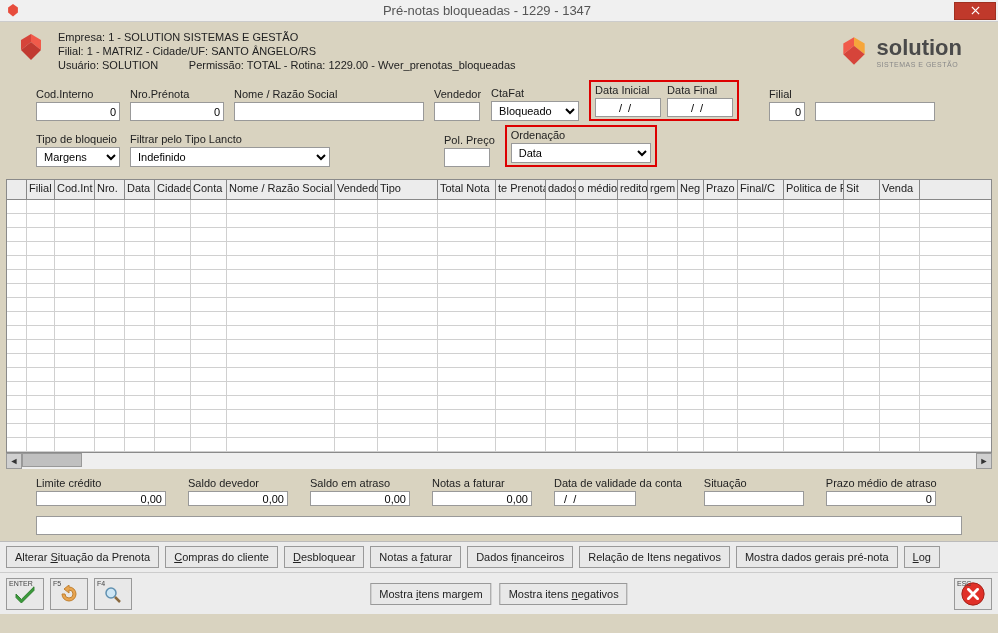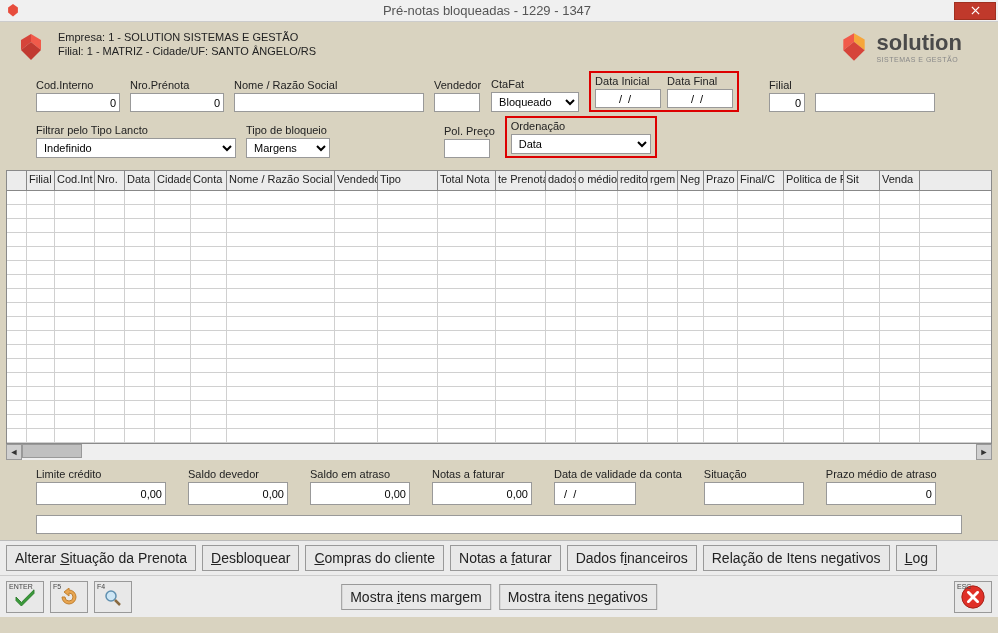--- a/index.html
+++ b/index.html
@@ -43,27 +43,27 @@
   .grid-body { height: 252px; overflow: hidden; }
   .grid-body .gr { height: 14px; display:flex; border-bottom: 1px solid #d0d0d0; }
   .grid-body .gr .gc { border-right: 1px solid #d0d0d0; flex-shrink:0; height:14px; }
   .grid-scroll { height: 16px; background: #e8e8e8; margin: 0 6px; display:flex; align-items:center; position: relative; }
   .grid-scroll .arrow { width: 16px; height: 16px; background:#d0d0d0; border:1px solid #999; display:flex; align-items:center; justify-content:center; font-size: 9px; color:#333; cursor:pointer; }
   .grid-scroll .track { flex:1; height:16px; background:#efefef; position:relative; }
   .grid-scroll .thumb { position:absolute; left:0; top:0; width: 60px; height: 14px; background:#c0c0c0; border:1px solid #999; }
 
   
   .summary { padding: 8px 36px 6px 36px; display:flex; gap: 22px; align-items: flex-start; }
-  .summary .field input { height:23px; }
+  .summary .field input { height:15px; }
   .long-field { padding: 4px 36px 6px 36px; }
   .long-field input { width: 100%; }
 
   
   .btn-bar { padding: 4px 6px; display:flex; gap:6px; background:#ececec; border-top: 1px solid #bbb; }
-  .btn { background: #e8e8e8; border: 1px solid #999; padding: 4px 8px; font-size: 14px; cursor:pointer; color:#222; font-family: inherit; }
+  .btn { background: #e8e8e8; border: 1px solid #999; padding: 4px 8px; font-size: 11px; cursor:pointer; color:#222; font-family: inherit; }
   .btn-bar.secondary { border-top: 1px solid #ccc; align-items: center; position: relative; height: 42px; }
   .icon-btn { background:#e8e8e8; border:1px solid #999; height: 32px; padding: 2px 4px; font-size: 8px; display:flex; flex-direction:column; align-items:center; justify-content:center; gap:0; cursor:pointer; position:relative; min-width:38px; }
   .icon-btn .kb { position:absolute; top:1px; left:2px; font-size:7px; color:#444; }
   .secondary .center-btns { position:absolute; left:50%; transform:translateX(-50%); display:flex; gap:8px; }
   .secondary .right-btn { margin-left:auto; }
   .close-round { width:28px; height:28px; display:flex; align-items:center; justify-content:center; }
   .checkmark { width: 22px; height:18px; }
   u { text-decoration: underline; }
 </style>
 </head>
@@ -85,20 +85,23 @@
 
   <div class="header-info">
     <svg class="logo-small" viewBox="0 0 30 30">
       <path fill="#f15a4a" d="M15 2 L25 8 L25 18 L15 10 Z"></path>
       <path fill="#d6443a" d="M15 2 L5 8 L5 18 L15 10 Z"></path>
       <path fill="#c13a31" d="M15 10 L25 18 L15 28 L5 18 Z"></path>
     </svg>
     <div class="info-lines">
       <div>Empresa: 1 - SOLUTION SISTEMAS E GESTÃO</div>
       <div>Filial: 1 - MATRIZ - Cidade/UF: SANTO ÂNGELO/RS</div>
+      <div>
+        <span>Usuário: SOLUTION</span>&nbsp;&nbsp;&nbsp;&nbsp;&nbsp;&nbsp;&nbsp;&nbsp;&nbsp;&nbsp;<span>Permissão: TOTAL - Rotina: 1229.00 - Wver_prenotas_bloqueadas</span>
+      </div>
     </div>
     <div class="logo-big">
       <svg class="big-icon" viewBox="0 0 30 30">
         <path fill="#f6a63b" d="M15 2 L25 8 L25 18 L15 10 Z"></path>
         <path fill="#f15a4a" d="M15 2 L5 8 L5 18 L15 10 Z"></path>
         <path fill="#d6443a" d="M15 10 L25 18 L15 28 L5 18 Z"></path>
       </svg>
       <div>
         <div class="brand-text">solution</div>
         <div class="brand-sub">SISTEMAS E GESTÃO</div>
@@ -142,29 +145,29 @@
       </div>
       <div class="field" style="margin-left:20px">
         <label>Filial</label>
         <input type="text" class="right" style="width: 36px;" value="0">
       </div>
       <input type="text" style="width: 120px;">
     </div>
 
     <div class="filter-row">
       <div class="field">
+        <label>Tipo de bloqueio</label>
+        <select style="width:84px">
+          <option>Margens</option>
+        </select>
+      </div>
+      <div class="field">
         <label>Filtrar pelo Tipo Lancto</label>
         <select style="width:200px">
           <option>Indefinido</option>
-        </select>
-      </div>
-      <div class="field">
-        <label>Tipo de bloqueio</label>
-        <select style="width:84px">
-          <option>Margens</option>
         </select>
       </div>
       <div style="width:94px"></div>
       <div class="field">
         <label>Pol. Preço</label>
         <input type="text" style="width: 46px;" value="">
       </div>
       <div class="red-box">
         <div class="field">
           <label>Ordenação</label>
@@ -673,25 +676,26 @@
       <label>Prazo médio de atraso</label>
       <input type="text" class="right" style="width: 110px;" value="0">
     </div>
   </div>
   <div class="long-field">
     <input type="text" style="">
   </div>
 
   <div class="btn-bar">
     <button class="btn">Alterar <u>S</u>ituação da Prenota</button>
+    <button class="btn"><u>C</u>ompras do cliente</button>
     <button class="btn"><u>D</u>esbloquear</button>
-    <button class="btn"><u>C</u>ompras do cliente</button>
     <button class="btn">Notas a <u>f</u>aturar</button>
     <button class="btn">Dados f<u>i</u>nanceiros</button>
     <button class="btn">Relação de Itens negativos</button>
+    <button class="btn">Mostra dados gerais pré-nota</button>
     <button class="btn"><u>L</u>og</button>
   </div>
 
   <div class="btn-bar secondary">
     <div class="icon-btn">
       <span class="kb">ENTER</span>
       <svg class="checkmark" viewBox="0 0 24 20">
           <path fill="#3a9a3a" stroke="#2a7a2a" d="M2 10 L8 16 L22 2 L22 6 L8 20 L2 14 Z"></path>
         </svg>
     </div>

